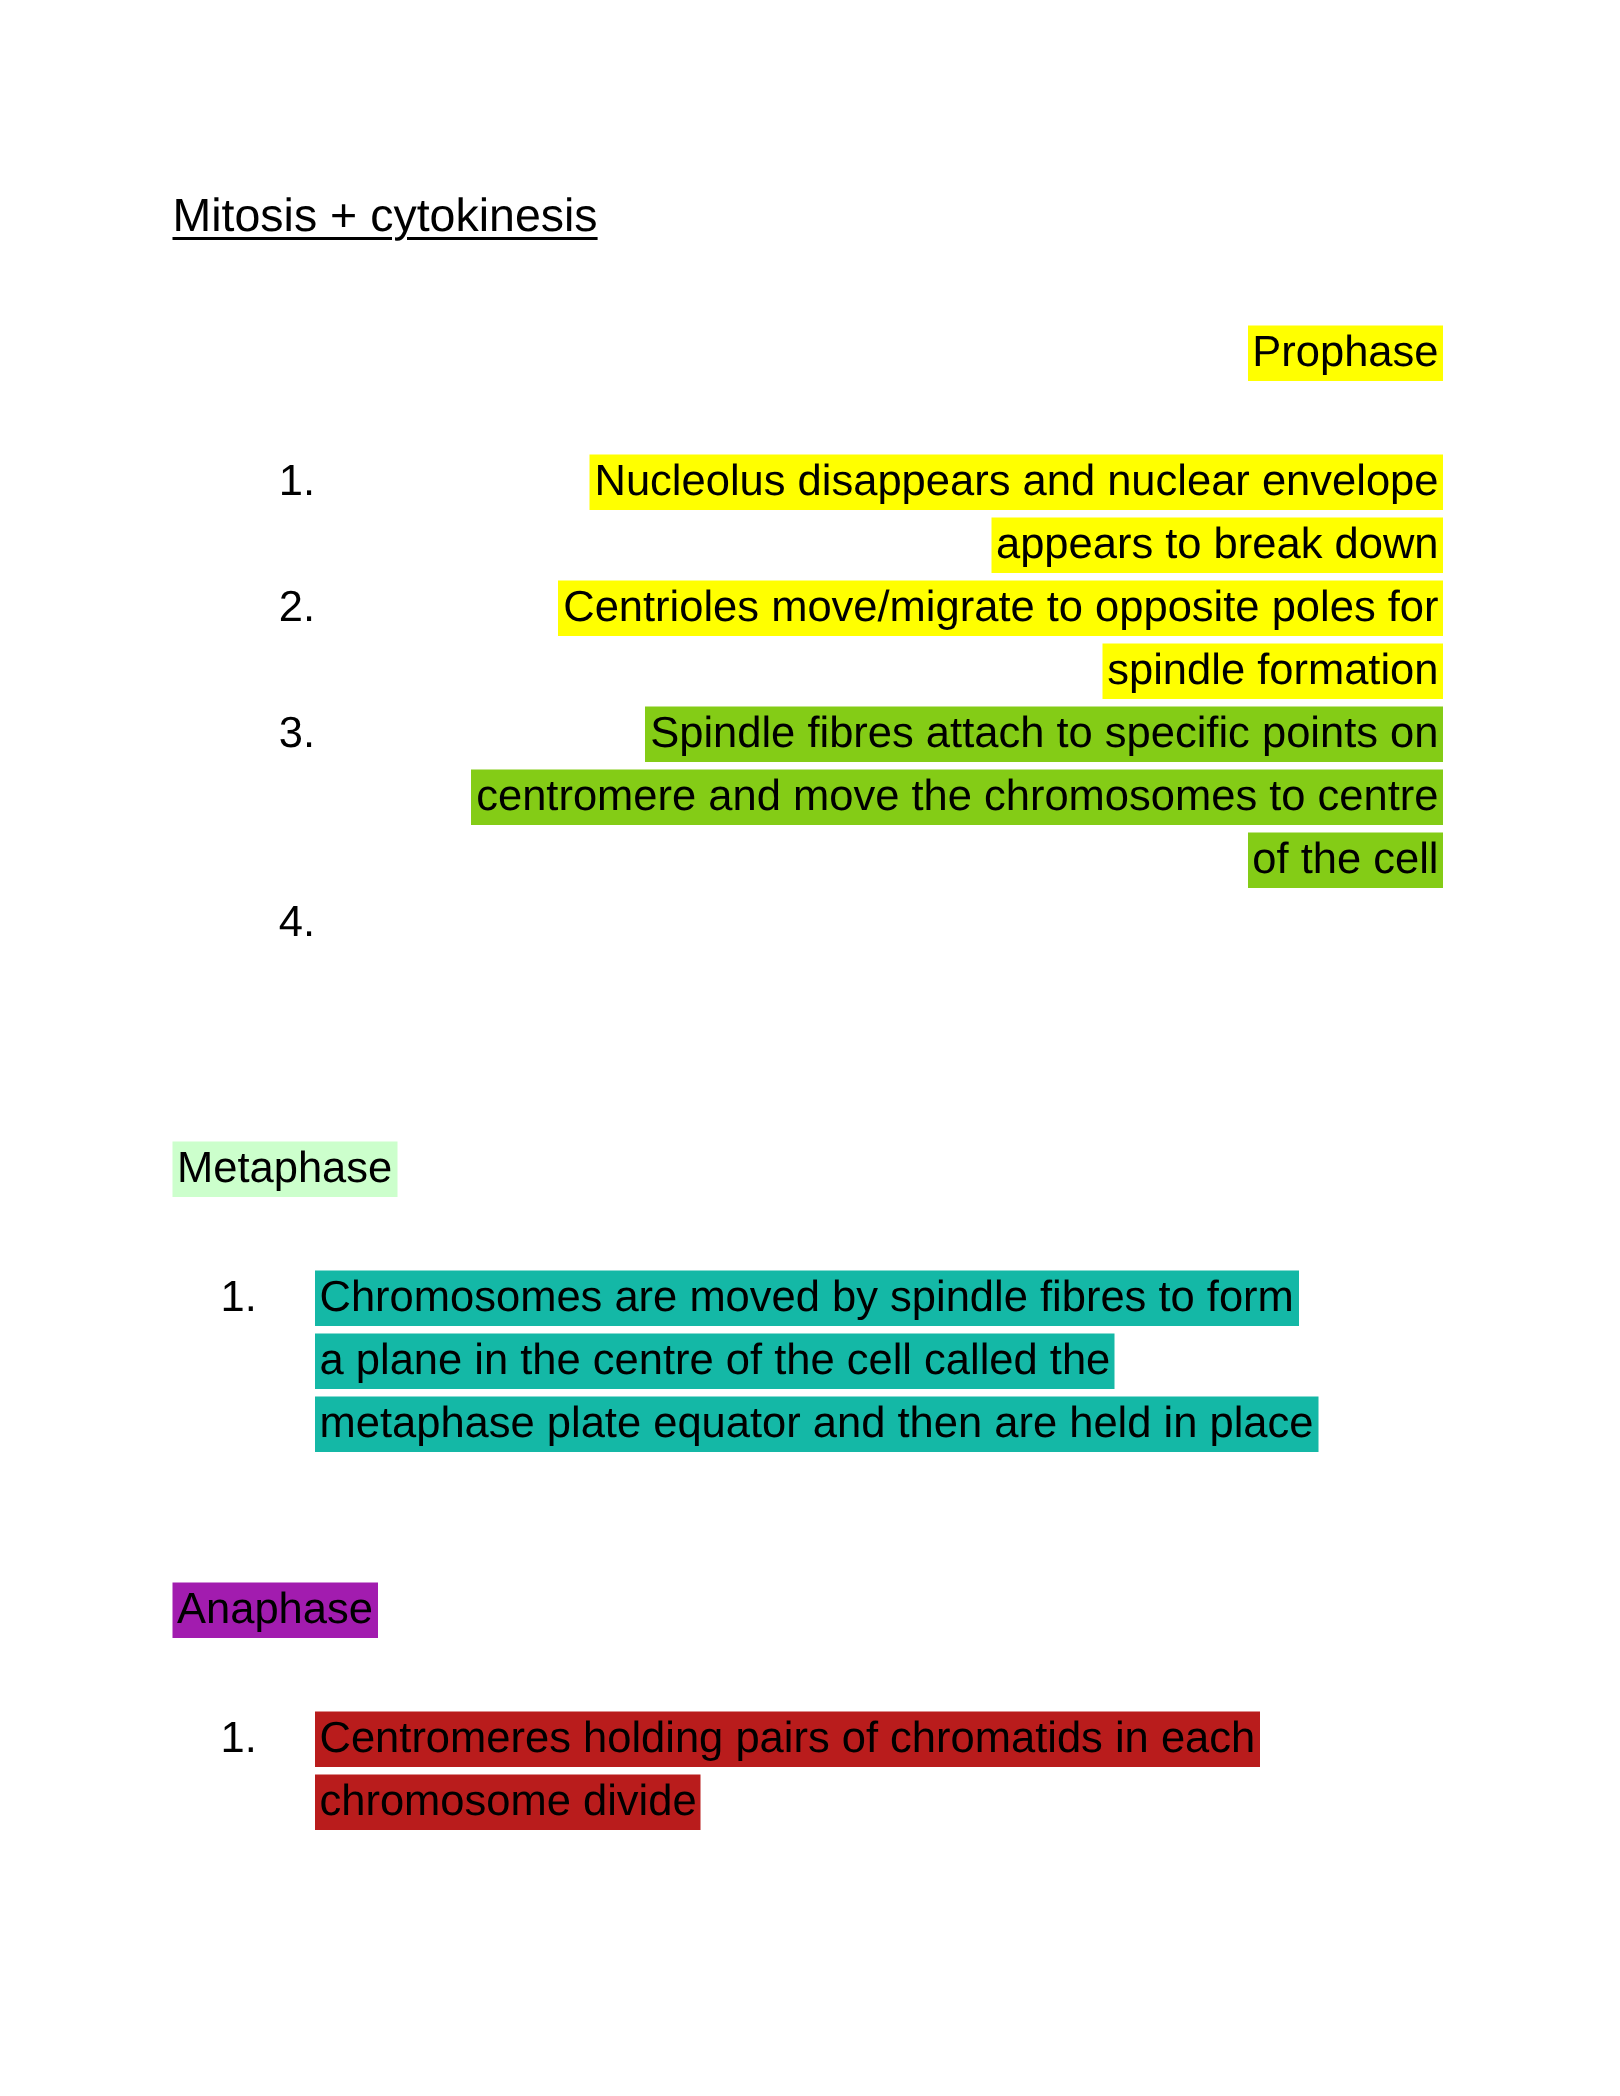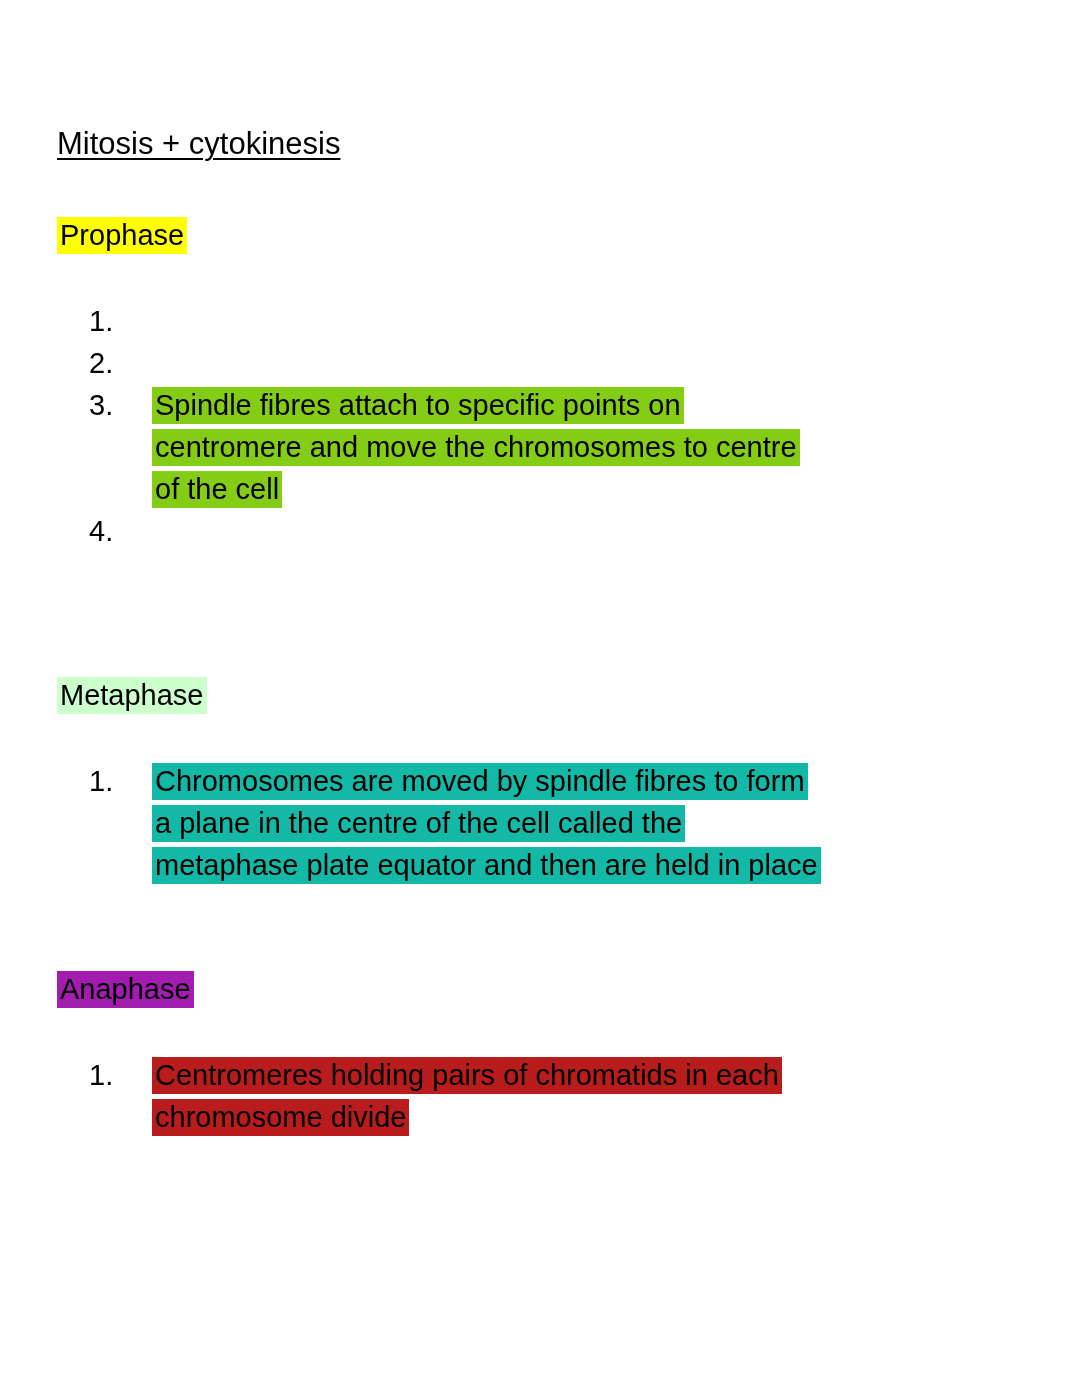--- a/index.html
+++ b/index.html
@@ -7,21 +7,21 @@
     background: #ffffff;
     width: 1080px;
     height: 1397px;
     overflow: hidden;
     font-family: "Liberation Sans", "DejaVu Sans", sans-serif;
     color: #000000;
   }
   .page {
     width: 1080px;
     height: 1397px;
-    padding: 122px 118px 0 57px;
+    padding: 122px 118px 0 115px;
     background: #ffffff;
   }
   .title {
     font-size: 31px;
     font-weight: 400;
     line-height: 44px;
     margin-bottom: 48px;
   }
   .title .title-text {
     text-decoration: underline;
@@ -52,42 +52,46 @@
   .list .marker {
     padding-left: 32px;
     white-space: nowrap;
   }
   .list .item-text-wrap {
     display: block;
   }
   .list .item-text {
     white-space: pre-line;
   }
-  .section-prophase  { margin-bottom: 122px; }
+  .section-prophase  { margin-bottom: 122px; text-align: right; }
   .section-metaphase { margin-bottom: 82px; margin-top: 32px; }
 </style>
 </head>
 <body>
 
 <div class="page">
 
   <h1 class="title">
     <span class="title-text">Mitosis + cytokinesis</span>
   </h1>
 
   <section class="section-prophase">
     <h2 class="section-heading">
       <span class="hl" style="background-color: rgb(255, 255, 0);">Prophase</span>
     </h2>
     <ol class="list">
       <li>
         <span class="marker">1.</span>
+        <span class="item-text-wrap"><span class="hl item-text" style="background-color: rgb(255, 255, 0);">Nucleolus disappears and nuclear envelope
+appears to break down</span></span>
       </li>
       <li>
         <span class="marker">2.</span>
+        <span class="item-text-wrap"><span class="hl item-text" style="background-color: rgb(255, 255, 0);">Centrioles move/migrate to opposite poles for
+spindle formation</span></span>
       </li>
       <li>
         <span class="marker">3.</span>
         <span class="item-text-wrap"><span class="hl item-text" style="background-color: #84cc16;">Spindle fibres attach to specific points on
 centromere and move the chromosomes to centre
 of the cell</span></span>
       </li>
       <li>
         <span class="marker">4.</span>
       </li>

